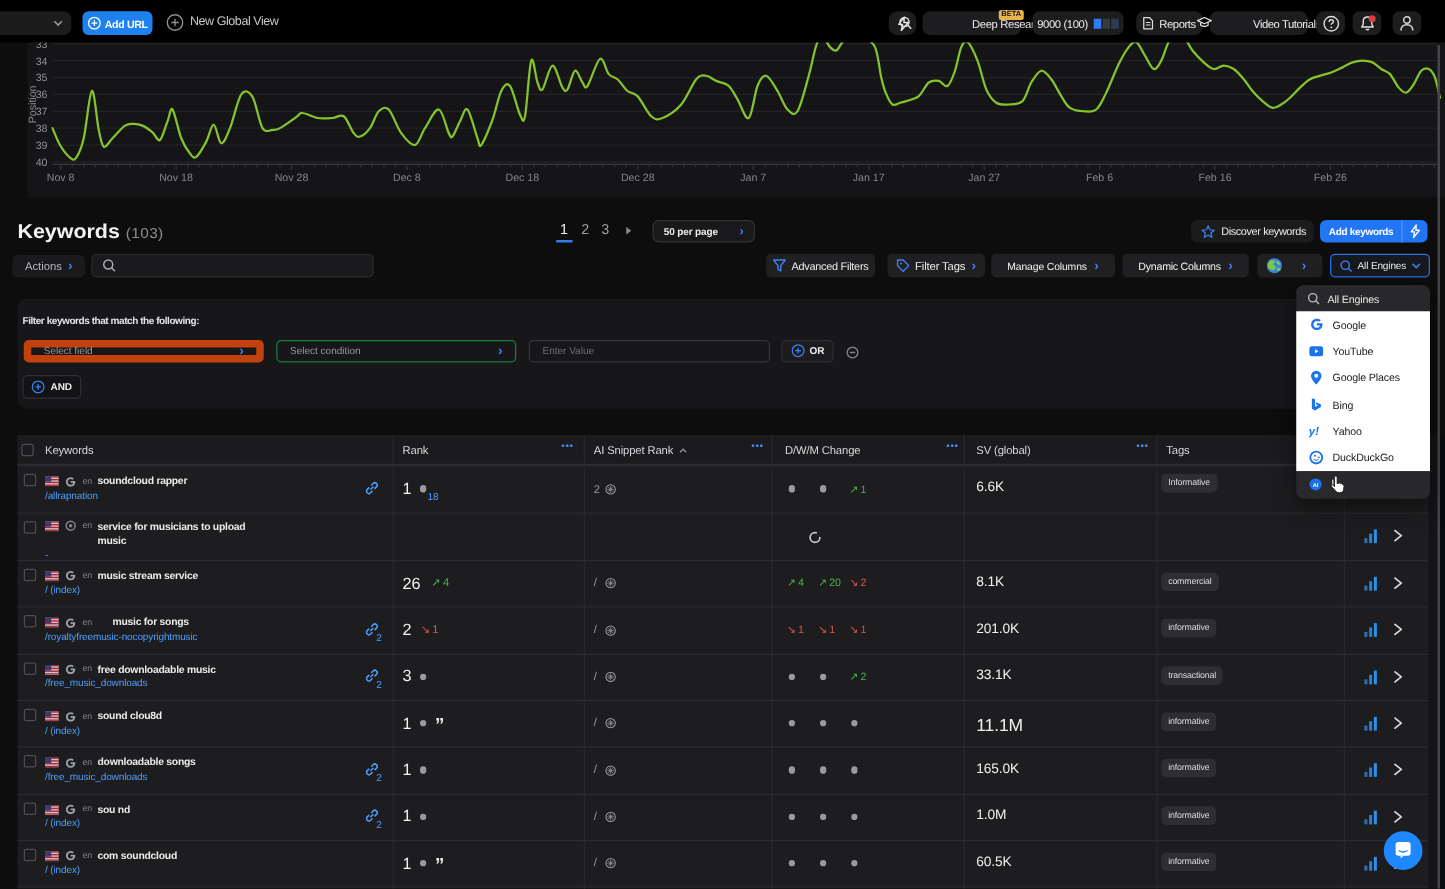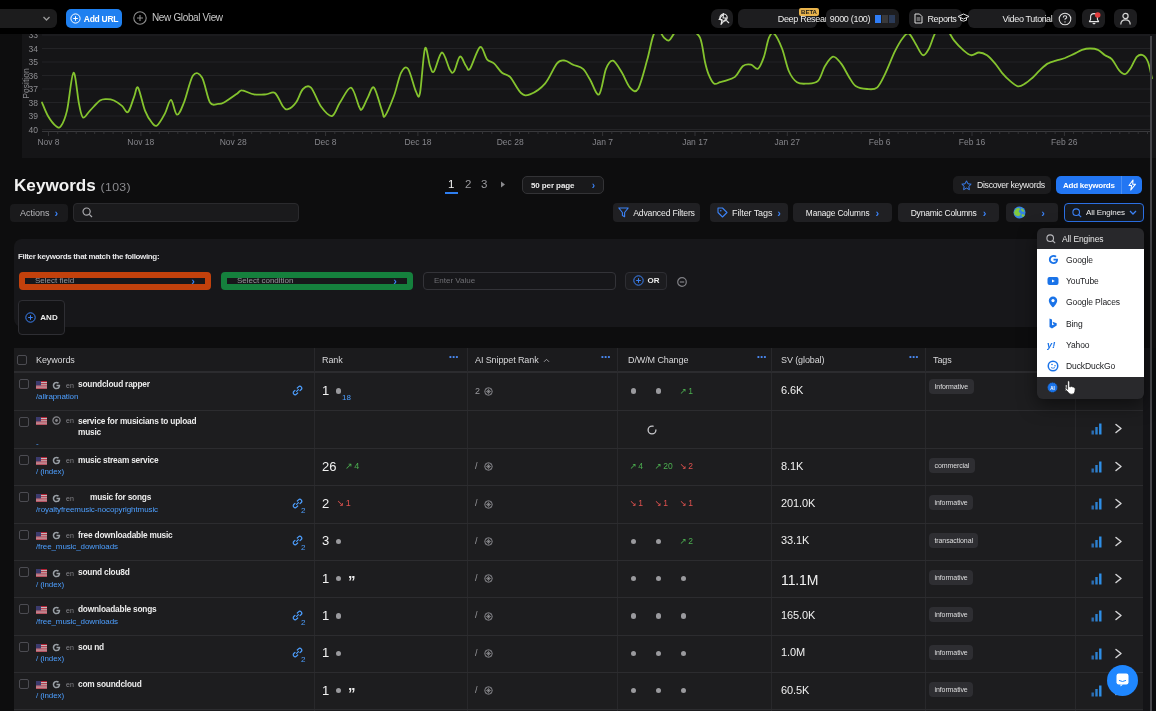--- a/index.html
+++ b/index.html
@@ -323,39 +323,39 @@
       <path d="M1 1 l3 3 3-3" stroke="#3b82f6" stroke-width="1.3" fill="none"></path>
     </svg>
 </div>
 
 <div class="abs" style="left:14px;top:239px;width:1128px;height:88px;background:#17171a;border-radius:8px;"></div>
 <div class="txt" style="left:18px;top:252px;font-size:8px;font-weight:bold;color:#e4e4e6;letter-spacing:-0.35px;">Filter keywords that match the following:</div>
 <div class="abs flex" style="left:19px;top:271.5px;width:192px;height:18.5px;border:6px solid #c2410c;border-radius:4px;justify-content:space-between;padding:0 10px;">
  <span style="font-size:8px;color:#98989d;">Select field</span>
     <span class="bchev" style="font-size:10px;">›</span>
 </div>
-<div class="abs flex" style="left:221px;top:271.5px;width:192px;height:18.5px;border:6px solid #15803d;border-radius:4px;justify-content:space-between;padding:0 10px;">
+<div class="abs flex" style="left:221px;top:271.5px;width:192px;height:18.5px;border:1px solid #15803d;border-radius:4px;justify-content:space-between;padding:0 10px;">
  <span style="font-size:8px;color:#98989d;">Select condition</span>
     <span class="bchev" style="font-size:10px;">›</span>
 </div>
 <div class="abs flex" style="left:423px;top:271.5px;width:193px;height:18.5px;border:1px solid #333338;border-radius:4px;padding:0 10px;">
  <span style="font-size:8px;color:#6e6e73;">Enter Value</span>
 </div>
 <div class="abs flex" style="left:625px;top:271.5px;width:42px;height:18.5px;background:#1c1c1f;border:1px solid #2e2e33;border-radius:4px;justify-content:center;">
  <svg width="11" height="11" style="margin-right:4px;flex:none">
       <circle cx="5.5" cy="5.5" r="4.7" stroke="#3b82f6" stroke-width="1" fill="none"></circle>
       <path d="M5.5 3.2v4.6M3.2 5.5h4.6" stroke="#3b82f6" stroke-width="1"></path>
     </svg>
  <span style="font-size:8px;font-weight:bold;color:#ececec;">OR</span>
 </div>
 <svg class="abs" style="left:677px;top:276.5px" width="10" height="10">
     <circle cx="5" cy="5" r="4.3" fill="none" stroke="#808085" stroke-width="1.2"></circle>
     <path d="M2.8 5 h4.4" stroke="#808085" stroke-width="1.2"></path>
   </svg>
-<div class="abs flex" style="left:18px;top:300px;width:47px;height:35px;background:#131315;border:1px solid #2e2e33;border-radius:4px;justify-content:center;">
+<div class="abs flex" style="left:18px;top:300px;width:47px;height:19px;background:#131315;border:1px solid #2e2e33;border-radius:4px;justify-content:center;">
  <svg width="11" height="11" style="margin-right:4px;flex:none">
       <circle cx="5.5" cy="5.5" r="4.7" stroke="#3b82f6" stroke-width="1" fill="none"></circle>
       <path d="M5.5 3.2v4.6M3.2 5.5h4.6" stroke="#3b82f6" stroke-width="1"></path>
     </svg>
  <span style="font-size:8px;font-weight:bold;color:#ececec;">AND</span>
 </div>
 <div class="abs" style="left:14px;top:348px;width:1129px;height:363px;background:#1d1d1f;"></div>
 <div class="abs" style="left:14px;top:348px;width:1129px;height:24.3px;background:#1b1b1d;border-bottom:1px solid #2c2c2f;"></div>
 <div class="abs" style="left:17px;top:355px;width:10px;height:10px;border:1px solid #4c4c52;border-radius:2px;"></div>
 <div class="txt" style="left:36px;top:355px;font-size:9px;color:#d8d8da;letter-spacing:-0.1px;">Keywords</div>

